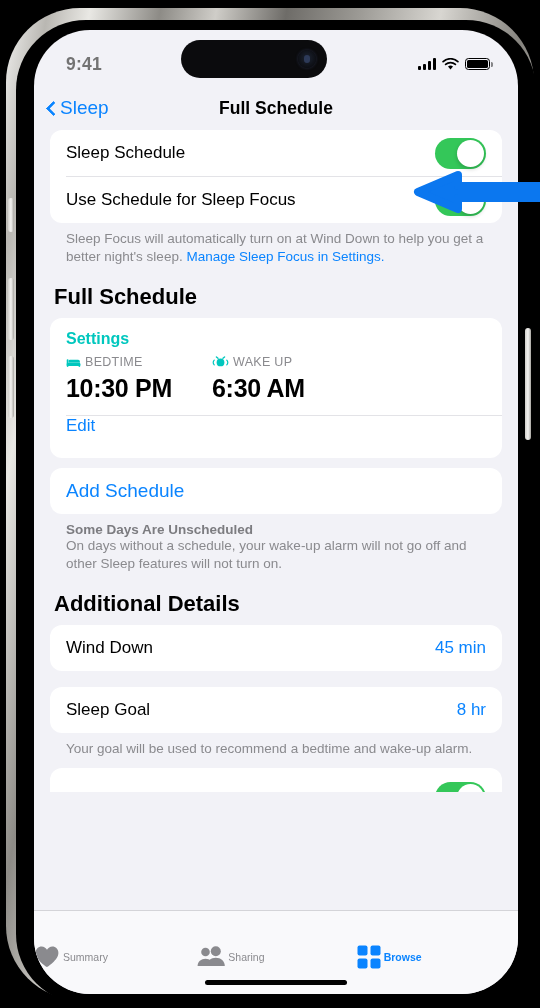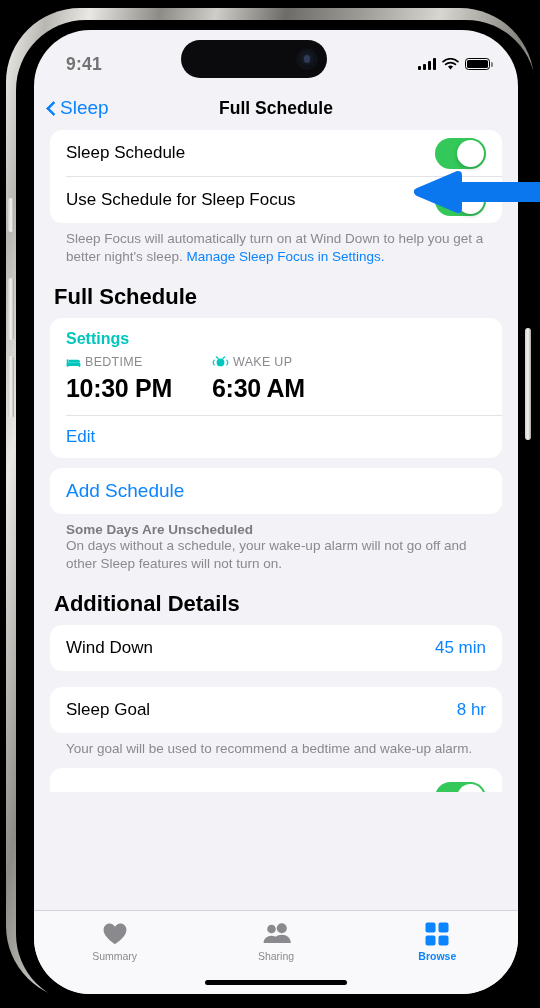--- a/index.html
+++ b/index.html
@@ -189,21 +189,21 @@
   .time-col { width: 146px; }
   .time-head {
     display: flex; align-items: center; gap: 4px;
     font-size: 12.5px; font-weight: 500; color: #8a8a8e;
     letter-spacing: .3px; margin-bottom: 4px; height: 16px;
   }
   .time-val { font-size: 25px; font-weight: 700; color: #000; letter-spacing: -.3px; }
 
   #edit-row {
     padding: 0 16px; height: 42px;
-    display: flex; align-items: center;
+    display: flex; 
   }
   #edit-label { font-size: 17px; color: #0a84ff; }
 
   #add-schedule-card { padding: 0 16px; height: 46px; display: flex; align-items: center; }
   #add-schedule-label { font-size: 19px; color: #0a84ff; }
 
   .footnote-title {
     font-size: 13.5px; font-weight: 700; color: #7c7c80;
     padding: 8px 16px 0 16px;
   }
@@ -227,21 +227,21 @@
 
   
   #tab-bar {
     position: absolute; bottom: 0; left: 0;
     width: 484px; height: 84px;
     background: rgba(249,249,251,.94);
     border-top: .5px solid #d4d4d8;
     display: flex; z-index: 18;
   }
   .tab {
-    flex: 1; display: flex; flex-direction: column;
+    flex: 1; display: flex; flex-direction: row;
     align-items: center; justify-content: flex-start;
     padding-top: 9px; gap: 3px; cursor: pointer;
   }
   .tab-label { font-size: 10.5px; color: #8a8a8e; }
   .tab.active .tab-label { color: #0a84ff; font-weight: 600; }
   .tab-icon { height: 27px; display: flex; align-items: center; }
 
   #home-indicator {
     position: absolute; bottom: 9px; left: 50%;
     transform: translateX(-50%);

